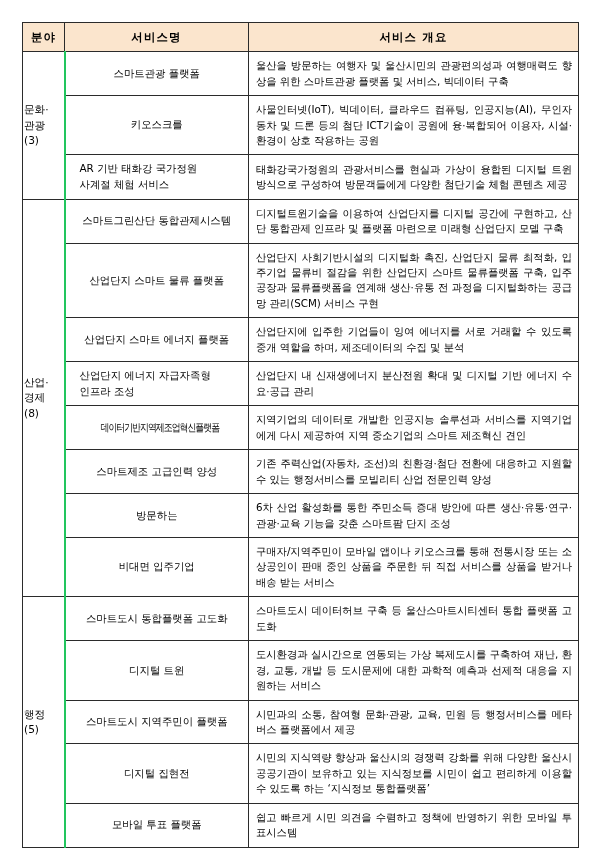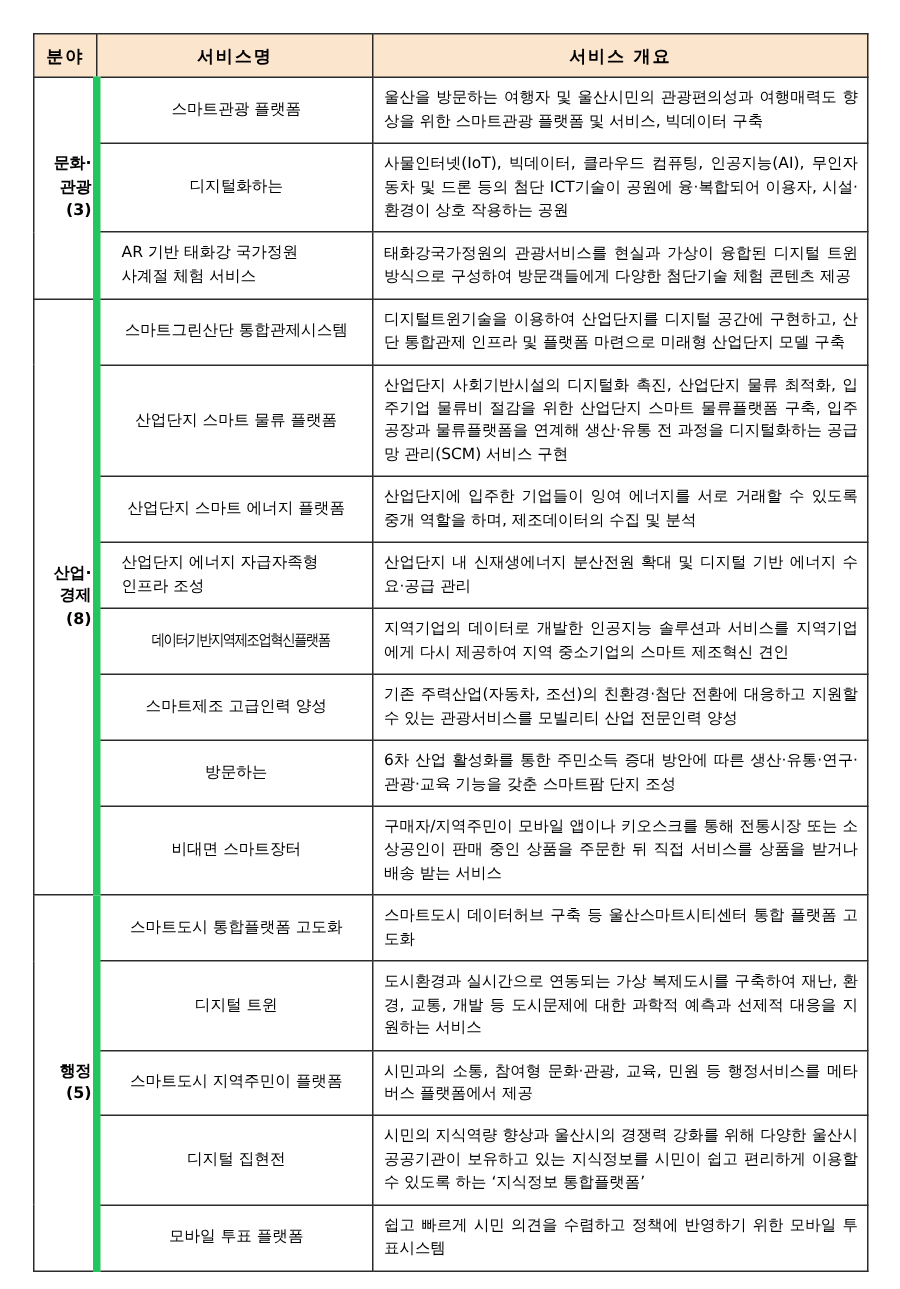--- a/index.html
+++ b/index.html
@@ -42,26 +42,26 @@
     padding: 7px 2px 7px 2px;
     line-height: 1.25;
   }
   tbody td {
     border: 1px solid #2b2b2b;
     vertical-align: middle;
     line-height: 1.42;
     padding: 6px 5px;
   }
   td.field-cell {
-    text-align: right;
-    font-weight: bold;
+    text-align: left;
+    font-weight: normal;
     font-size: 10.6px;
     line-height: 1.45;
     padding: 4px 1px;
-    border-right: 5px solid #22c55e;
+    border-right: 2px solid #22c55e;
   }
   td.name-cell {
     font-size: 10.4px;
     padding: 6px 8px 6px 14px;
     line-height: 1.5;
   }
   td.name-cell.center { text-align: center; padding-left: 8px; }
   td.name-cell.squeeze {
     text-align: center;
     letter-spacing: -1.2px;
@@ -96,21 +96,21 @@
         <th>서비스 개요</th>
       </tr>
     </thead>
     <tbody id="table-body">
         <tr>
           <td class="field-cell" rowspan="3">문화·<br>관광<br>(3)</td>
           <td class="name-cell center">스마트관광 플랫폼</td>
           <td class="desc-cell">울산을 방문하는 여행자 및 울산시민의 관광편의성과 여행매력도 향상을 위한 스마트관광 플랫폼 및 서비스, 빅데이터 구축</td>
         </tr>
         <tr>
-          <td class="name-cell center">디지털화하는</td>
+          <td class="name-cell center">키오스크를</td>
           <td class="desc-cell">사물인터넷(IoT), 빅데이터, 클라우드 컴퓨팅, 인공지능(AI), 무인자동차 및 드론 등의 첨단 ICT기술이 공원에 융·복합되어 이용자, 시설·환경이 상호 작용하는 공원</td>
         </tr>
         <tr>
           <td class="name-cell ">AR 기반 태화강 국가정원<br>사계절 체험 서비스</td>
           <td class="desc-cell">태화강국가정원의 관광서비스를 현실과 가상이 융합된 디지털 트윈 방식으로 구성하여 방문객들에게 다양한 첨단기술 체험 콘텐츠 제공</td>
         </tr>
         <tr class="group-start">
           <td class="field-cell" rowspan="8">산업·<br>경제<br>(8)</td>
           <td class="name-cell center">스마트그린산단 통합관제시스템</td>
           <td class="desc-cell">디지털트윈기술을 이용하여 산업단지를 디지털 공간에 구현하고, 산단 통합관제 인프라 및 플랫폼 마련으로 미래형 산업단지 모델 구축</td>
@@ -126,28 +126,28 @@
         <tr>
           <td class="name-cell ">산업단지 에너지 자급자족형<br>인프라 조성</td>
           <td class="desc-cell">산업단지 내 신재생에너지 분산전원 확대 및 디지털 기반 에너지 수요·공급 관리</td>
         </tr>
         <tr>
           <td class="name-cell squeeze">데이터기반지역제조업혁신플랫폼</td>
           <td class="desc-cell">지역기업의 데이터로 개발한 인공지능 솔루션과 서비스를 지역기업에게 다시 제공하여 지역 중소기업의 스마트 제조혁신 견인</td>
         </tr>
         <tr>
           <td class="name-cell center">스마트제조 고급인력 양성</td>
-          <td class="desc-cell">기존 주력산업(자동차, 조선)의 친환경·첨단 전환에 대응하고 지원할 수 있는 관광서비스를 모빌리티 산업 전문인력 양성</td>
+          <td class="desc-cell">기존 주력산업(자동차, 조선)의 친환경·첨단 전환에 대응하고 지원할 수 있는 행정서비스를 모빌리티 산업 전문인력 양성</td>
         </tr>
         <tr>
           <td class="name-cell center">방문하는</td>
           <td class="desc-cell">6차 산업 활성화를 통한 주민소득 증대 방안에 따른 생산·유통·연구·관광·교육 기능을 갖춘 스마트팜 단지 조성</td>
         </tr>
         <tr>
-          <td class="name-cell center">비대면 스마트장터</td>
+          <td class="name-cell center">비대면 입주기업</td>
           <td class="desc-cell">구매자/지역주민이 모바일 앱이나 키오스크를 통해 전통시장 또는 소상공인이 판매 중인 상품을 주문한 뒤 직접 서비스를 상품을 받거나 배송 받는 서비스</td>
         </tr>
         <tr class="group-start">
           <td class="field-cell" rowspan="5">행정<br>(5)</td>
           <td class="name-cell center">스마트도시 통합플랫폼 고도화</td>
           <td class="desc-cell">스마트도시 데이터허브 구축 등 울산스마트시티센터 통합 플랫폼 고도화</td>
         </tr>
         <tr>
           <td class="name-cell center">디지털 트윈</td>
           <td class="desc-cell">도시환경과 실시간으로 연동되는 가상 복제도시를 구축하여 재난, 환경, 교통, 개발 등 도시문제에 대한 과학적 예측과 선제적 대응을 지원하는 서비스</td>

